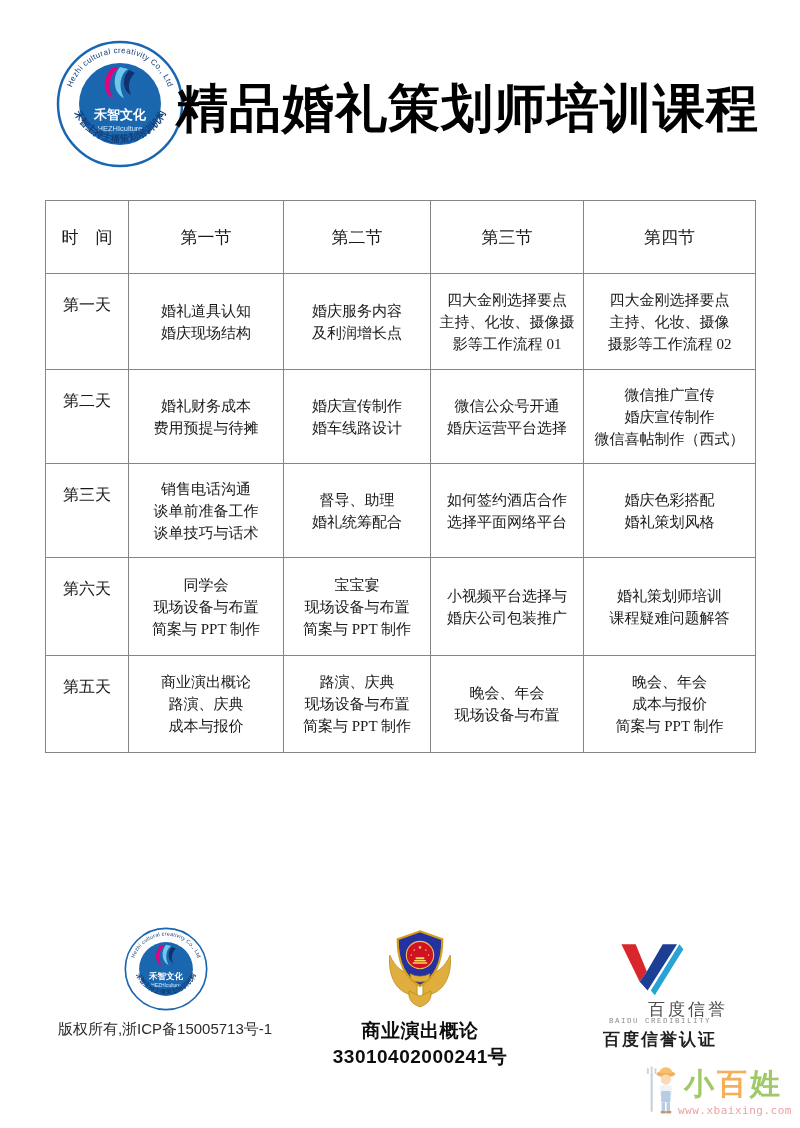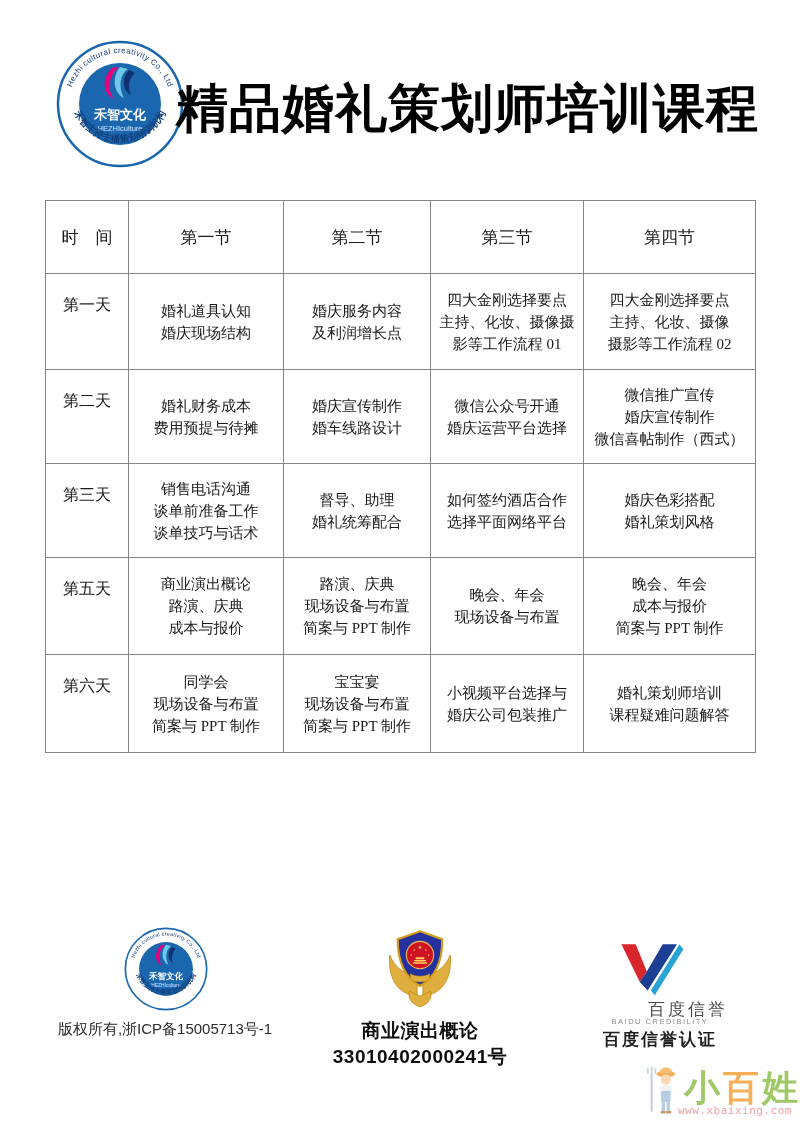--- a/index.html
+++ b/index.html
@@ -35,29 +35,29 @@
     vertical-align:middle;text-align:center;font-size:15px;line-height:22px;
     white-space:pre-line;padding:4px 2px;
   }
   
   .foot-text{position:absolute;font-family:"Liberation Sans","DejaVu Sans",sans-serif;text-align:center;}
   .copyright{left:50px;top:1020px;width:230px;font-size:15px;color:#2b2b2b;}
   .police-badge{position:absolute;left:384px;top:926px;width:72px;height:84px;}
   .police-text{left:300px;top:1018px;width:240px;font-size:19px;font-weight:700;color:#0d0d0d;letter-spacing:.5px;}
   .baidu-logo{position:absolute;left:616px;top:938px;width:68px;height:62px;}
   .baidu-cn{left:592px;top:998px;width:136px;font-size:17px;color:#4d4d4d;letter-spacing:3px;text-align:right;}
-  .baidu-en{left:592px;top:1017px;width:136px;font-size:7.5px;color:#8c8c8c;letter-spacing:1.5px;}
+  .baidu-en{left:592px;top:1017px;width:136px;font-size:7.5px;color:#8c8c8c;letter-spacing:1.5px;font-family:Liberation Mono, monospace;}
   .baidu-cert{left:592px;top:1028px;width:136px;font-size:17px;font-weight:600;color:#1f1f1f;letter-spacing:2px;}
   
   .wm{position:absolute;right:8px;bottom:8px;width:146px;height:60px;opacity:.85;}
   .wm-farmer{position:absolute;left:0;bottom:2px;}
   .wm-text{
     position:absolute;left:38px;top:4px;
     font-family:"Liberation Sans","DejaVu Sans",sans-serif;
-    font-weight:700;font-size:36px;letter-spacing:3px;white-space:nowrap;
+    font-weight:700;font-size:30px;letter-spacing:3px;white-space:nowrap;
   }
   .wm-c1,.wm-c3{color:#8fbf4d;}
   .wm-c2{color:#f2a33c;}
   .wm-url{
     position:absolute;left:26px;bottom:3px;
     font-family:"DejaVu Sans Mono","Liberation Mono",monospace;
     font-size:11px;color:#ee8f8f;letter-spacing:.5px;white-space:nowrap;padding-left:6px;
   }
 </style>
 </head>
@@ -133,46 +133,46 @@
         <td class="cell">销售电话沟通
 谈单前准备工作
 谈单技巧与话术</td>
         <td class="cell">督导、助理
 婚礼统筹配合</td>
         <td class="cell">如何签约酒店合作
 选择平面网络平台</td>
         <td class="cell">婚庆色彩搭配
 婚礼策划风格</td>
       </tr>
+      <tr style="height:98px">
+        <td class="day">第六天</td>
+        <td class="cell">同学会
+现场设备与布置
+简案与 PPT 制作</td>
+        <td class="cell">宝宝宴
+现场设备与布置
+简案与 PPT 制作</td>
+        <td class="cell">小视频平台选择与
+婚庆公司包装推广</td>
+        <td class="cell">婚礼策划师培训
+课程疑难问题解答</td>
+      </tr>
       <tr style="height:97px">
         <td class="day">第五天</td>
         <td class="cell">商业演出概论
 路演、庆典
 成本与报价</td>
         <td class="cell">路演、庆典
 现场设备与布置
 简案与 PPT 制作</td>
         <td class="cell">晚会、年会
 现场设备与布置</td>
         <td class="cell">晚会、年会
 成本与报价
 简案与 PPT 制作</td>
-      </tr>
-      <tr style="height:98px">
-        <td class="day">第六天</td>
-        <td class="cell">同学会
-现场设备与布置
-简案与 PPT 制作</td>
-        <td class="cell">宝宝宴
-现场设备与布置
-简案与 PPT 制作</td>
-        <td class="cell">小视频平台选择与
-婚庆公司包装推广</td>
-        <td class="cell">婚礼策划师培训
-课程疑难问题解答</td>
       </tr>
     </tbody>
   </table>
 
   <svg class="hz-logo ftr" viewBox="0 0 128 128">
     <circle cx="64" cy="64" r="62" fill="#ffffff" stroke="#1a67b0" stroke-width="2.5"></circle>
     <circle cx="64" cy="64" r="41" fill="#1a67b0"></circle>
     <path d="M56 28 C46 38 46 53 58 59 C51 50 52 36 63 27 Z" fill="#e6007e"></path>
     <path d="M64 27 C56 36 57 53 68 58 C62 47 64 34 72 29 Z" fill="#6fc7ea"></path>
     <path d="M73 30 C66 37 66 50 75 55 C71 47 73 38 79 33 Z" fill="#10306e"></path>

